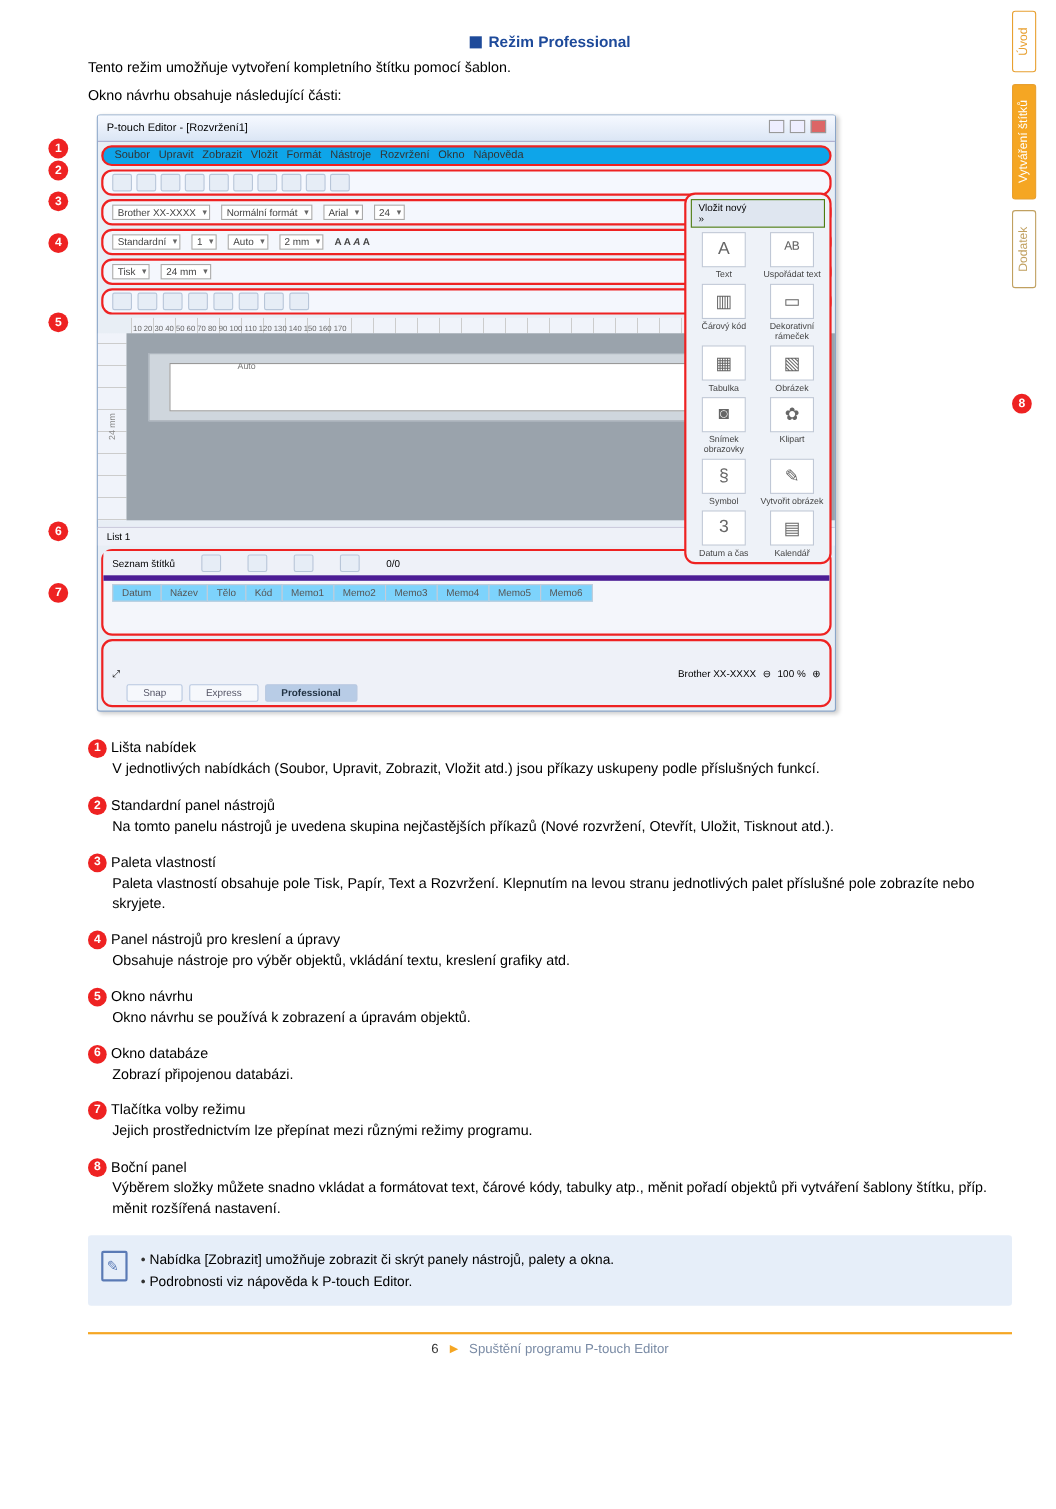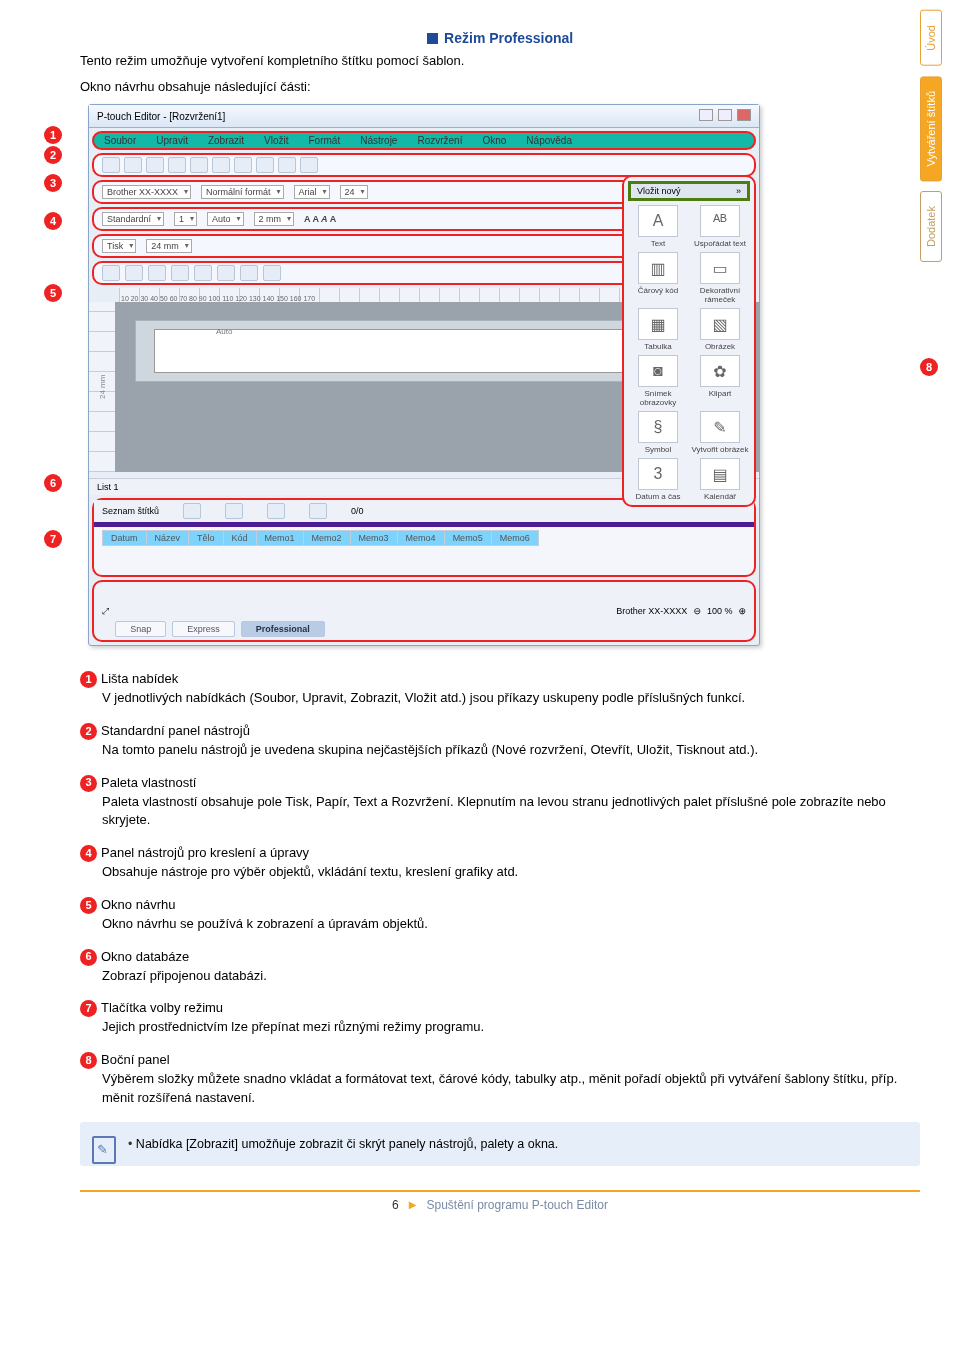--- a/index.html
+++ b/index.html
@@ -18,22 +18,22 @@
   
   .shot-wrap { position:relative; margin-bottom:24px; }
   .shot { border:1px solid #8aa5c8; background:#e8eef5; border-radius:3px; width:672px;
           box-shadow:2px 2px 4px rgba(0,0,0,.2); position:relative; margin-left:8px; }
   .titlebar { background:linear-gradient(#f6f9ff,#dbe6f5); border-bottom:1px solid #aac;
               padding:4px 8px; font-size:10px; color:#000; display:flex; align-items:center;
               justify-content:space-between; }
   .titlebar .wbtns span{ display:inline-block; width:14px; height:12px; border:1px solid #999;
               margin-left:2px; background:#eef; }
   .titlebar .wbtns .close{ background:#d66; }
-  .menubar { background:#14b8a6; border:2px solid #e22; border-radius:12px;
-             padding:2px 10px; font-size:10px; color:#333; display:flex; gap:20px; margin:3px; }
+  .menubar { background:#0ea5e9; border:2px solid #e22; border-radius:12px;
+             padding:2px 10px; font-size:10px; color:#333; display:flex; gap:8px; margin:3px; }
   .toolbar2 { background:#f5f8fe; border:2px solid #e22; border-radius:10px;
               padding:2px 8px; margin:3px; display:flex; gap:4px; align-items:center; }
   .tb-btn { width:18px; height:16px; background:#e6edf6; border:1px solid #b8c6d9; border-radius:2px; }
   .proprow { border:2px solid #e22; border-radius:10px; margin:3px; padding:3px 8px;
              background:#f4f7fd; display:flex; gap:10px; align-items:center; font-size:9px; color:#444; }
   .sel { background:#fff; border:1px solid #aaa; padding:1px 12px 1px 4px; font-size:9px; position:relative; }
   .sel:after{content:"▾"; position:absolute; right:2px; font-size:8px; color:#666;}
   .drawbar { border:2px solid #e22; border-radius:10px; margin:3px; padding:2px 8px;
              background:#f4f7fd; display:flex; gap:5px; align-items:center; }
   .ruler { height:14px; background:repeating-linear-gradient(90deg,#ccc 0,#ccc 1px,#f0f3fa 1px,#f0f3fa 20px);
@@ -42,22 +42,22 @@
   .vruler { width:26px; background:repeating-linear-gradient(#ccc 0,#ccc 1px,#f0f3fa 1px,#f0f3fa 20px);
             font-size:8px; color:#888; writing-mode:vertical-rl; transform:rotate(180deg);
             display:flex; align-items:center; justify-content:center; }
   .canvas { flex:1; background:#9aa3ac; height:170px; position:relative; }
   .label-strip { position:absolute; top:18px; left:20px; right:40px; height:62px;
                  background:#cfd6dd; border:1px solid #aab2bb; }
   .label-strip .inner{ margin:8px 18px; height:44px; background:#fff; border:1px solid #999; }
   .label-strip .auto{ position:absolute; top:6px; left:80px; font-size:8px; color:#777; }
   .sidepanel { position:absolute; right:3px; top:70px; width:134px; background:#eef2f8;
                border:2px solid #e22; border-radius:10px; padding:4px; }
-  .sp-head { font-size:9px; background:#dfe6f0; border:3px solid #4d7c0f; padding:2px 6px;
-             margin-bottom:4px; display:flex; justify-content:space-between; }
+  .sp-head { font-size:9px; background:#dfe6f0; border:1px solid #4d7c0f; padding:2px 6px;
+             margin-bottom:4px; display:flex; justify-content:space-between;flex-direction:column; }
   .sp-grid { display:grid; grid-template-columns:1fr 1fr; gap:4px 2px; }
   .sp-item { text-align:center; font-size:8px; color:#444; }
   .sp-icon { width:40px; height:32px; background:#fff; border:1px solid #c0c8d6; margin:0 auto 2px;
              display:flex; align-items:center; justify-content:center; font-size:16px; color:#666; }
   .dbarea { border:2px solid #e22; border-radius:10px; margin:3px; background:#f4f6fb; }
   .dbhdr { display:flex; align-items:center; gap:24px; padding:3px 8px; font-size:9px;
            border-bottom:5px solid #4c1d95; background:#eef1f8; }
   .dbcols { display:flex; gap:0; padding:3px 8px; font-size:9px; color:#555; }
   .dbcol { border:1px solid #c6ccd8; background:#7dd3fc; padding:2px 8px; margin-right:-1px; }
   .statusbar { border:2px solid #e22; border-radius:10px; margin:3px; background:#eef1f8;
@@ -303,20 +303,21 @@
       <div class="legend-item"><span class="num">5</span><span class="li-title">Okno návrhu</span><div class="li-body">Okno návrhu se používá k zobrazení a úpravám objektů.</div></div>
       <div class="legend-item"><span class="num">6</span><span class="li-title">Okno databáze</span><div class="li-body">Zobrazí připojenou databázi.</div></div>
       <div class="legend-item"><span class="num">7</span><span class="li-title">Tlačítka volby režimu</span><div class="li-body">Jejich prostřednictvím lze přepínat mezi různými režimy programu.</div></div>
       <div class="legend-item"><span class="num">8</span><span class="li-title">Boční panel</span><div class="li-body">Výběrem složky můžete snadno vkládat a formátovat text, čárové kódy, tabulky atp., měnit pořadí objektů při vytváření šablony štítku, příp. měnit rozšířená nastavení.</div></div>
     </div>
 
   <div class="note">
     <div class="note-icon"></div>
     <ul>
       <li>Nabídka [Zobrazit] umožňuje zobrazit či skrýt panely nástrojů, palety a okna.</li>
+      <li>Podrobnosti viz nápověda k P-touch Editor.</li>
     </ul>
   </div>
 
   <div class="footer">
     <span class="pg">6</span>
     <span class="tri">▶</span>
     <span class="ft">Spuštění programu P-touch Editor</span>
   </div>
 
 </div>

